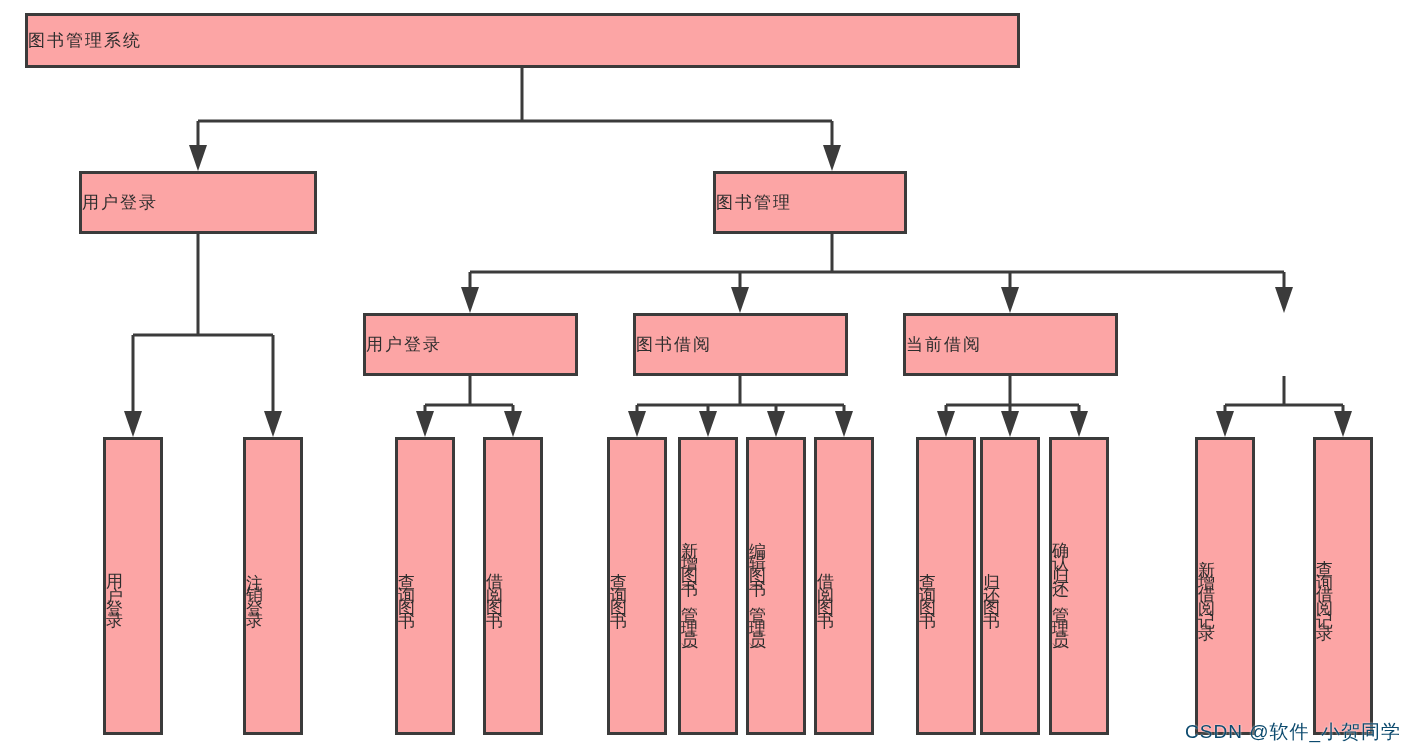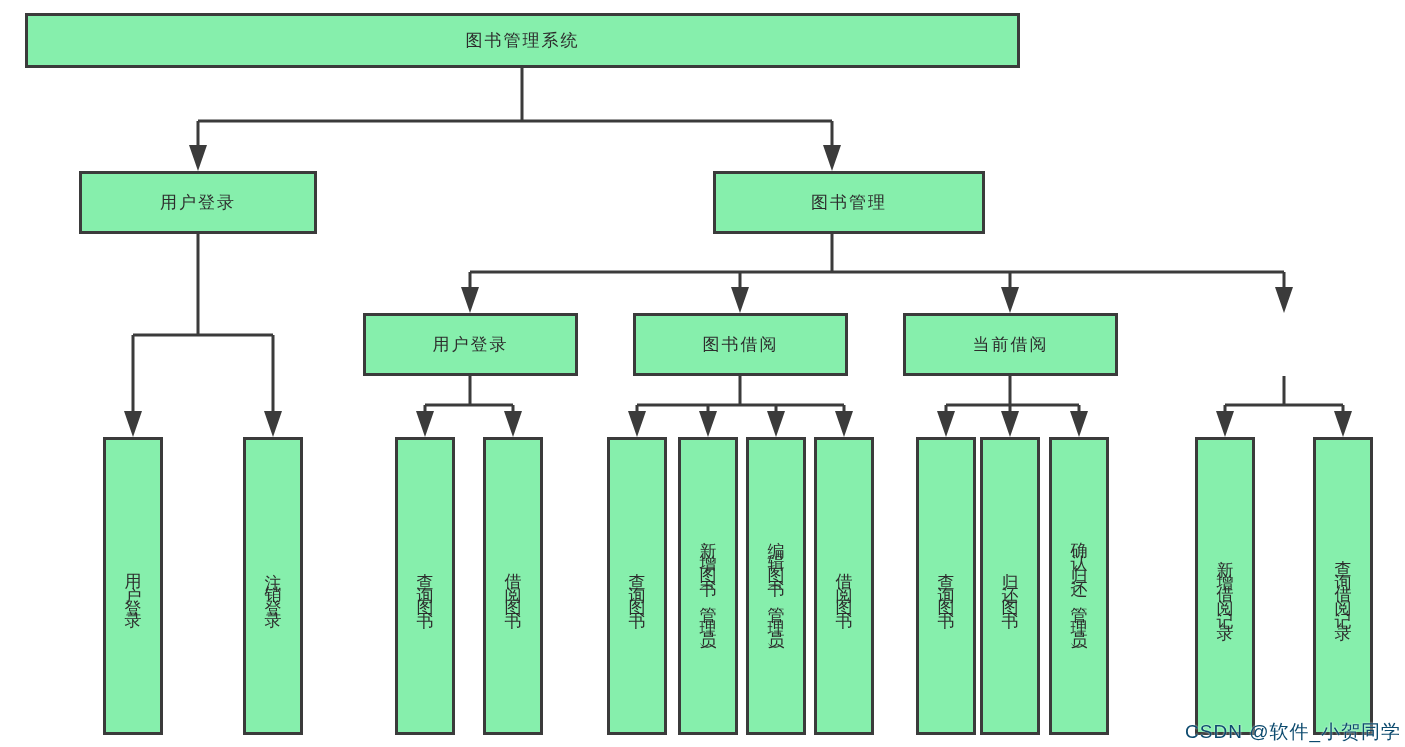--- a/index.html
+++ b/index.html
@@ -9,26 +9,25 @@
     background:#ffffff;
     font-family:"Liberation Sans","DejaVu Sans",sans-serif;
     overflow:hidden;
   }
   #connectors{
     position:absolute;left:0;top:0;width:1405px;height:747px;
     pointer-events:none;
   }
   .box{
     position:absolute;
-    background:#86efac;
+    background:#fca5a5;
     border:3px solid #3b3b3b;
     box-sizing:border-box;
     display:flex;
     align-items:center;
-    justify-content:center;
     color:#2d2d2d;
     font-size:17px;
     letter-spacing:2px;
     z-index:2;
   }
   .box.v span{
     writing-mode:vertical-rl;
     text-orientation:mixed;
     letter-spacing:13px;
     line-height:1;
@@ -81,21 +80,21 @@
     </g>
   </svg>
 
   <div class="box h" style="left:25px;top:13px;width:995px;height:55px">
     <span>图书管理系统</span>
   </div>
 
   <div class="box h" style="left:79px;top:171px;width:238px;height:63px">
     <span>用户登录</span>
   </div>
-  <div class="box h" style="left:713px;top:171px;width:272px;height:63px">
+  <div class="box h" style="left:713px;top:171px;width:194px;height:63px">
     <span>图书管理</span>
   </div>
 
   <div class="box h" style="left:363px;top:313px;width:215px;height:63px">
     <span>用户登录</span>
   </div>
   <div class="box h" style="left:903px;top:313px;width:215px;height:63px">
     <span>当前借阅</span>
   </div>
   <div class="box h" style="left:633px;top:313px;width:215px;height:63px">

